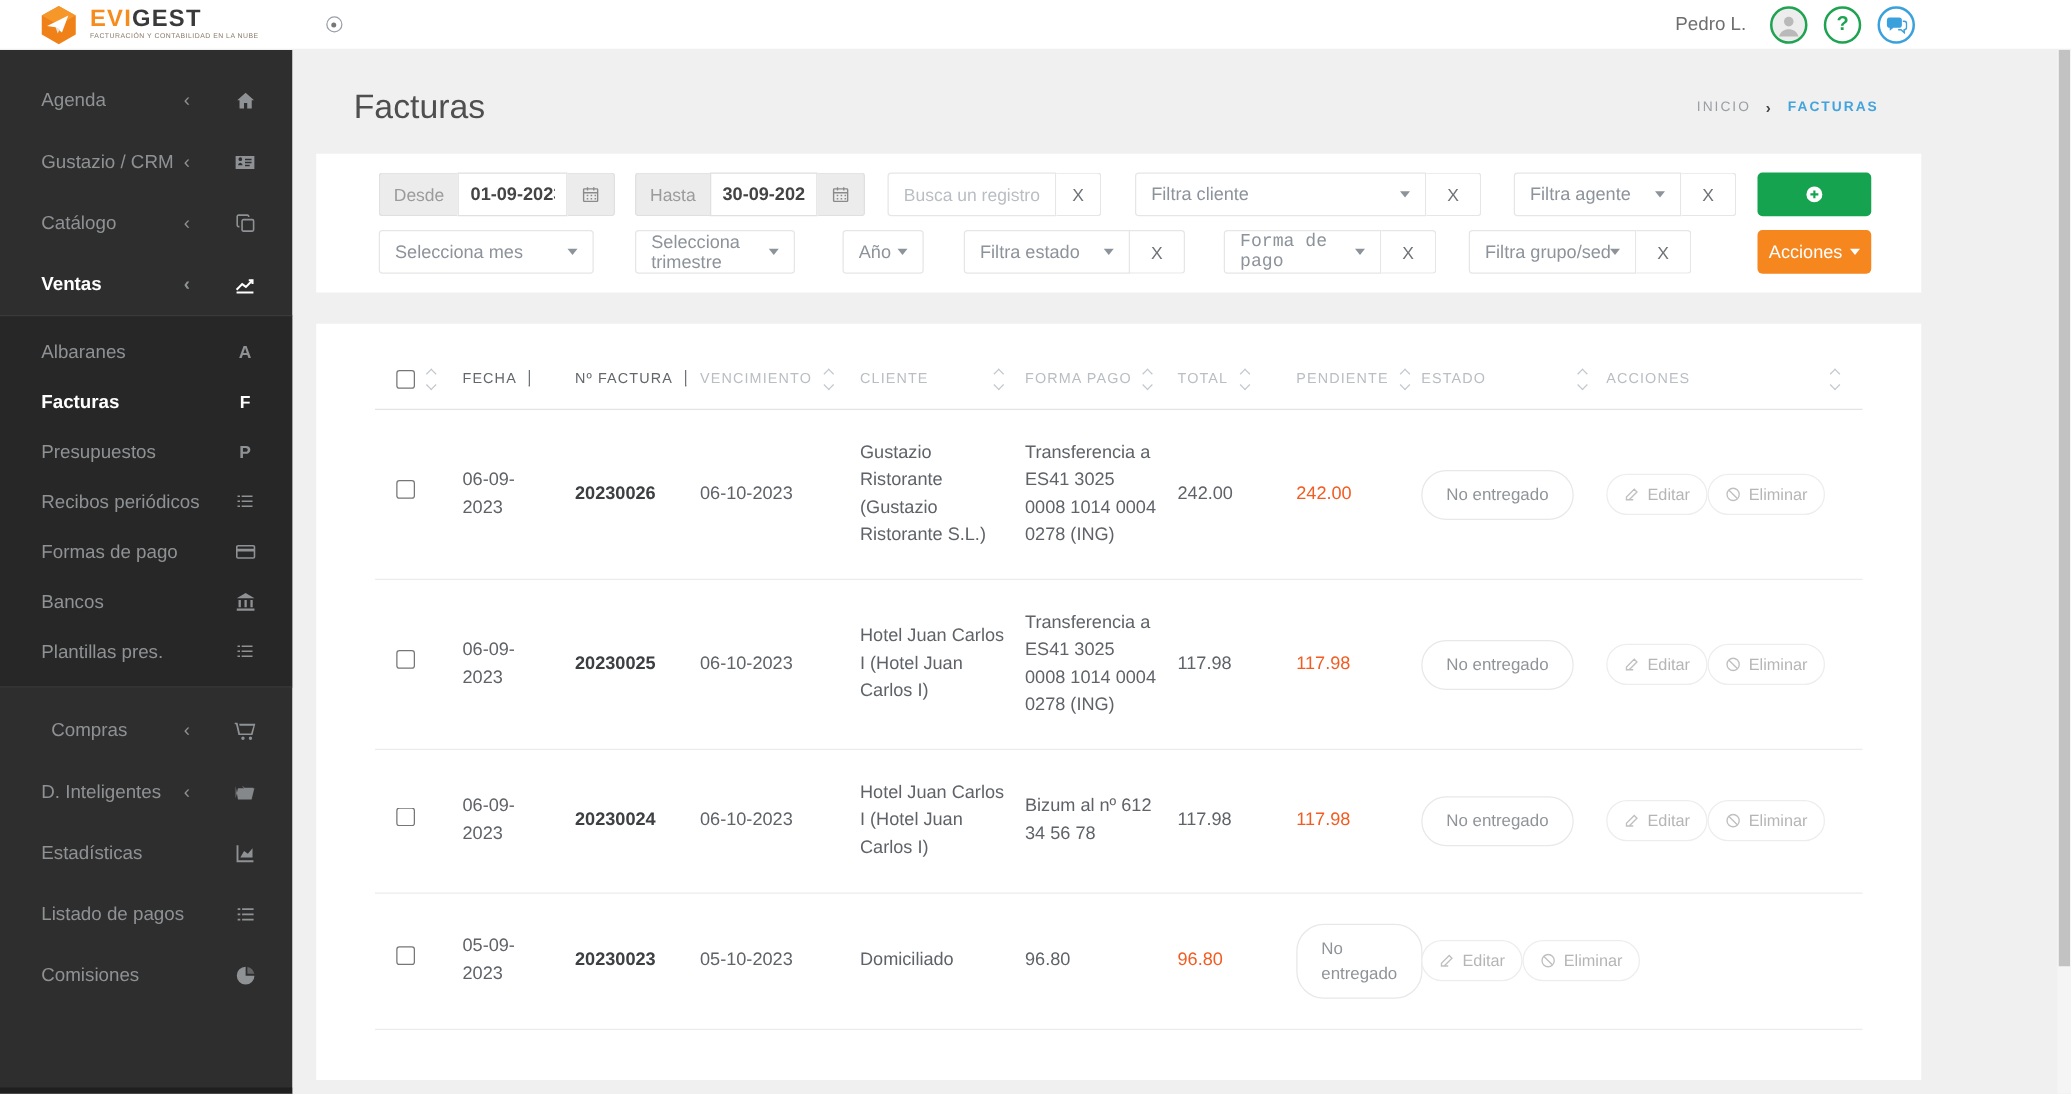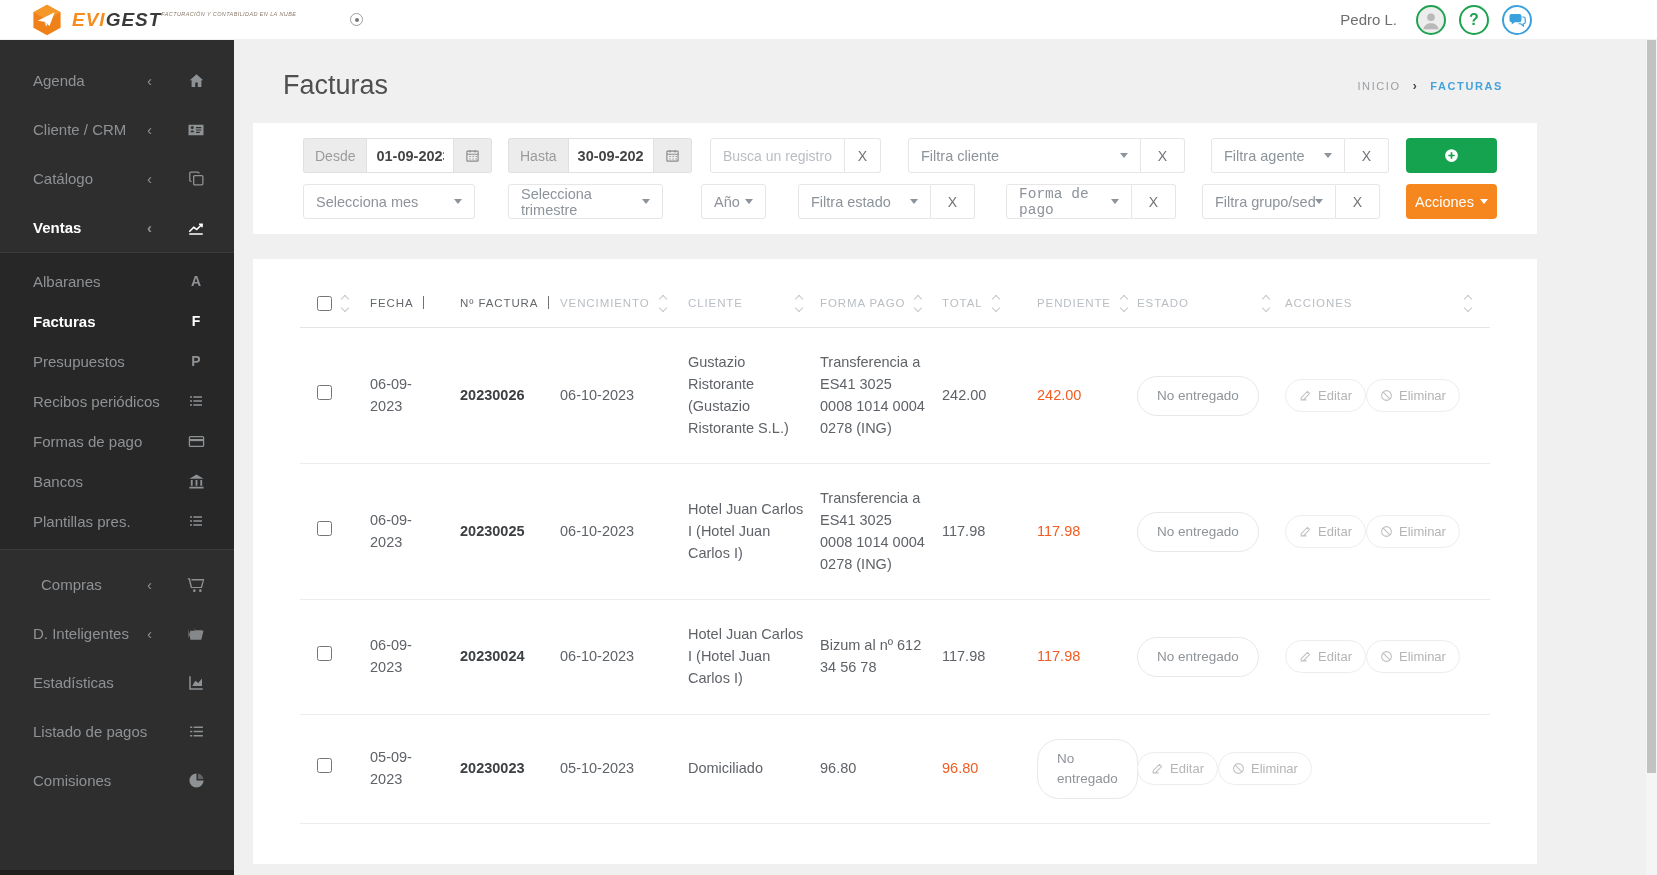--- a/index.html
+++ b/index.html
@@ -5,21 +5,21 @@
   * { margin:0; padding:0; box-sizing:border-box; }
   html,body { width:1657px; height:875px; overflow:hidden; background:#f0f0f0;
     font-family:"Liberation Sans", sans-serif; }
   .app { position:relative; width:1657px; height:875px; }
 
   
   .topbar { position:absolute; top:0; left:0; width:1657px; height:40px; background:#fff;
     display:flex; align-items:center; border-bottom:1px solid #f0f0f0; z-index:5; }
   .brand { display:flex; align-items:center; margin-left:30px; }
   .brand-hex { width:34px; height:34px; margin-right:8px; }
-  .brand-text { display:flex; flex-direction:row; line-height:1;font-style:italic; }
+  .brand-text { display:flex; flex-direction:column; line-height:1; }
   .brand-name { font-size:19px; font-weight:bold; letter-spacing:1px; color:#3a3a3a; }
   .brand-name .accent { color:#f68b1e; }
   .brand-tag { font-size:5.5px; letter-spacing:.4px; color:#8a7a6a; margin-top:2px; }
   .collapse-toggle { width:13px; height:13px; border:1.5px solid #9aa0a6; border-radius:50%;
     margin-left:54px; position:relative; cursor:pointer; }
   .collapse-toggle::after { content:""; position:absolute; left:50%; top:50%; width:4px; height:4px;
     margin:-2px 0 0 -2px; background:#777; border-radius:50%; }
   .topbar-right { margin-left:auto; display:flex; align-items:center; gap:13px; padding-right:125px; }
   .user-name { font-size:15px; color:#6e6e6e; margin-right:6px; }
   .ring { width:30px; height:30px; border-radius:50%; display:flex; align-items:center;
@@ -170,21 +170,21 @@
       <span class="lbl">Agenda</span>
       <span class="chev-l">‹</span>
       <span class="ic">
         <svg width="17" height="17" viewBox="0 0 24 24" fill="currentColor">
             <path d="M2.5 11.5 12 3l9.5 8.5h-2.6V21h-5.1v-6.2h-3.6V21H5.1v-9.5z"></path>
           </svg>
       </span>
     </div>
 
     <div class="side-item has-chev">
-      <span class="lbl">Cliente / CRM</span>
+      <span class="lbl">Gustazio / CRM</span>
       <span class="chev-l">‹</span>
       <span class="ic">
         <svg width="18" height="18" viewBox="0 0 24 24" fill="currentColor">
             <path d="M2 5h20v14H2zm3 3.5a2 2 0 1 0 4 0 2 2 0 0 0-4 0zM4.5 15c.4-1.8 1.5-2.7 2.5-2.7s2.1.9 2.5 2.7zM12 8h7v1.6h-7zm0 3.2h7v1.6h-7zm0 3.2h5v1.6h-5z" fill-rule="evenodd"></path>
           </svg>
       </span>
     </div>
 
     <div class="side-item has-chev">
       <span class="lbl">Catálogo</span>
@@ -367,21 +367,21 @@
               <path d="M12 7.5v9M7.5 12h9" stroke="#15a34f" stroke-width="2.4"></path>
             </svg>
         </button>
       </div>
 
       <div class="frow">
         <div class="sel" style="width:172px;">
           <span>Selecciona mes</span>
           <span class="caret"></span>
         </div>
-        <div class="sel" style="width:155px; margin-left:33px;">
+        <div class="sel" style="width:128px; margin-left:33px;">
           <span>Selecciona trimestre</span>
           <span class="caret"></span>
         </div>
         <div class="sel" style="width:65px; margin-left:38px;">
           <span>Año</span>
           <span class="caret"></span>
         </div>
         <div class="grp" style="margin-left:32px;">
           <div class="sel joined" style="width:133px;">
             <span>Filtra estado</span>

